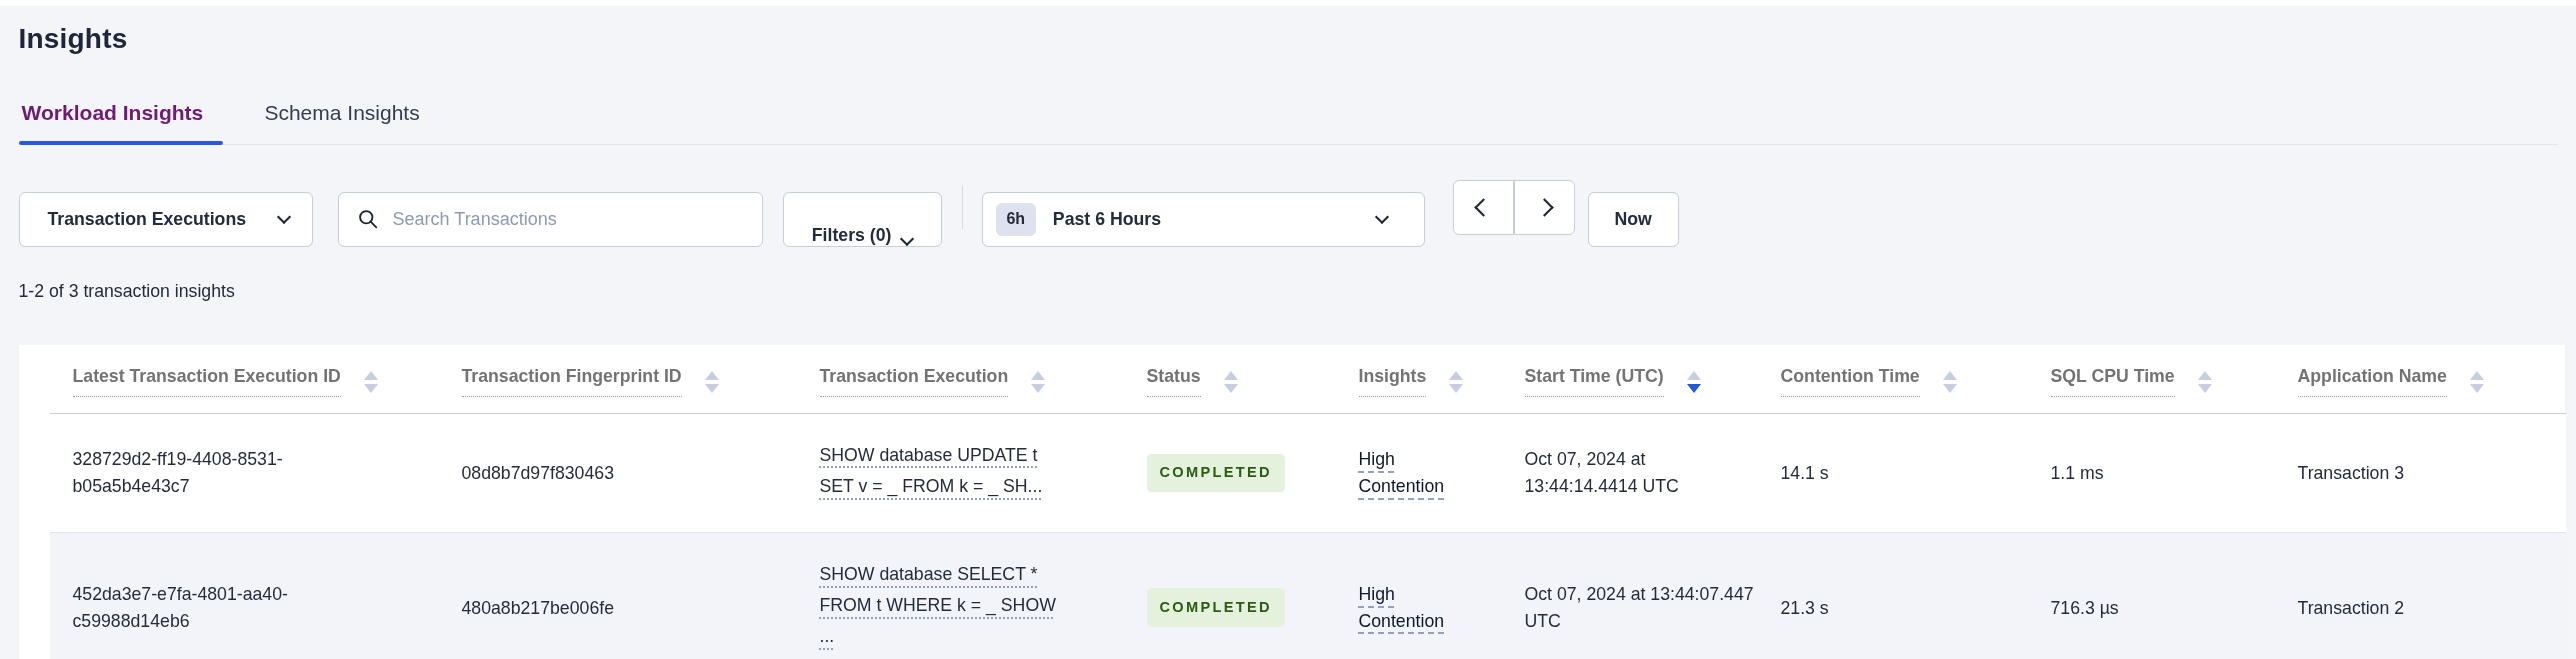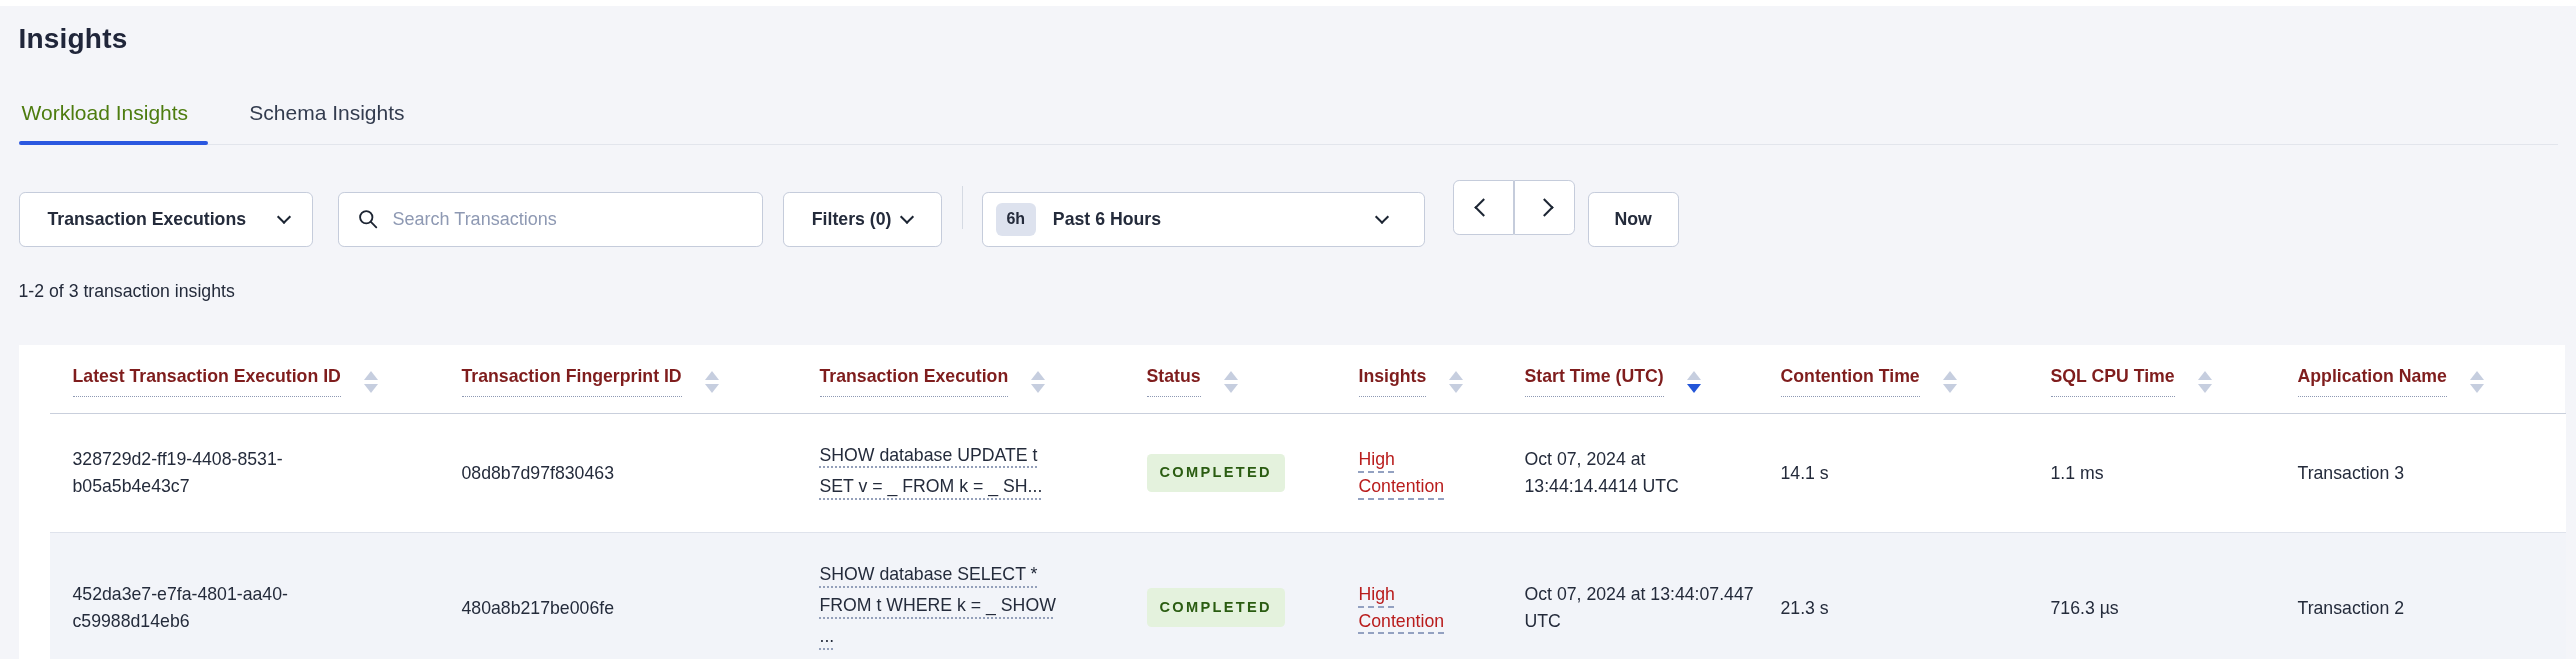--- a/index.html
+++ b/index.html
@@ -29,22 +29,22 @@
   }
   .tab {
     font-size:21px;
     padding:0 3.1px 18.5px 3.1px;
     margin-right:55px;
     color:#333c4f;
     cursor:pointer;
     position:relative;
   }
   .tab.active {
-    color:#4d7c0f;
-    font-weight:400;
+    color:#701a75;
+    font-weight:700;
   }
   .tab.active::after {
     content:"";
     position:absolute;
     left:0; right:-17px; bottom:-1.5px;
     height:4.6px;
     background:#2b58e0;
     border-radius:2.3px;
   }
 
@@ -68,21 +68,21 @@
   }
   .type-dropdown { width:294px; padding:0 23px 0 28px; justify-content:space-between; cursor:pointer; }
   .search-box { width:425px; margin-left:25px; padding:0 18.5px; font-weight:400; }
   .search-box input {
     border:none; outline:none; flex:1;
     font-family:"Liberation Sans", sans-serif;
     font-size:18px; color:#242b3b;
     margin-left:14px; background:transparent;
   }
   .search-box input::placeholder { color:#8e99b3; }
-  .filters-btn { width:159px; margin-left:20px; justify-content:center; cursor:pointer; }
+  .filters-btn { width:159px; margin-left:20px; justify-content:center; cursor:pointer;align-items:flex-end; }
   .filters-btn .caret { margin-left:10.8px; }
   .v-divider { width:0.8px; height:43px; background:#d5dae3; margin:0 20px; }
   .time-picker { width:443px; padding:0 23px 0 12.3px; cursor:pointer; position:relative;text-align:center; }
   .time-chip {
     background:#dde2ee;
     border-radius:6.2px;
     padding:7.7px 10.8px;
     font-size:16px;
     font-weight:700;
   }
@@ -120,21 +120,21 @@
     margin:43px 10.8px 0 18.5px;
     background:#fff;
     padding:0 10.8px 0 31px;
     min-height:347px;
   }
   table { width:100%; border-collapse:collapse; table-layout:fixed; }
   th {
     text-align:left;
     font-size:17.7px;
     font-weight:700;
-    color:#7f1d1d;
+    color:#737373;
     padding:21.6px 23px 15.4px 0;
     border-bottom:0.8px solid #c9cfdc;
     vertical-align:middle;
     cursor:pointer;
     white-space:nowrap;
   }
   th:first-child, td:first-child { padding-left:23px; }
   .th-inner { display:inline-flex; align-items:center; }
   .th-label {
     border-bottom:1.5px dotted #8e99b3;
@@ -176,21 +176,21 @@
     color:#2a5c11;
     font-size:14.6px;
     font-weight:700;
     letter-spacing:2.3px;
     padding:8.5px 13px;
     border-radius:4.6px;
   }
   .insight-link {
     display:inline-block;
     max-width:104px;
-    color:#b91c1c;
+    color:#0f172a;
     cursor:pointer;
     text-decoration:underline dashed #93a1c1;
     text-decoration-thickness:1.5px;
     text-underline-offset:6.2px;
   }
   .start-time { display:inline-block; max-width:231px; }
 
   .icon-search { flex:0 0 auto; }
 </style>
 </head>

